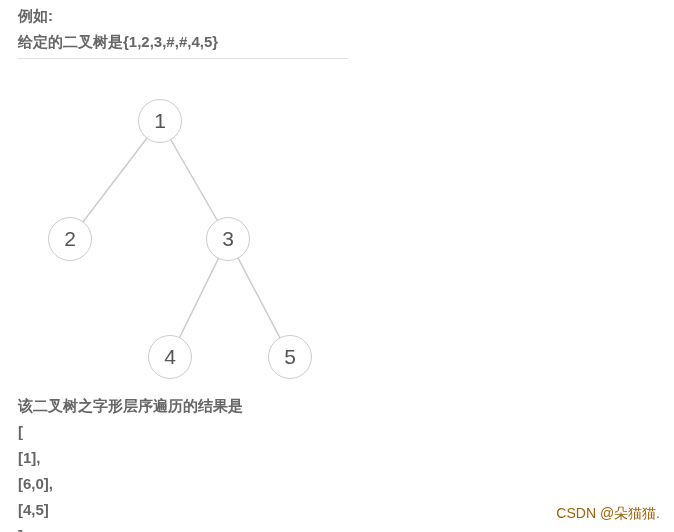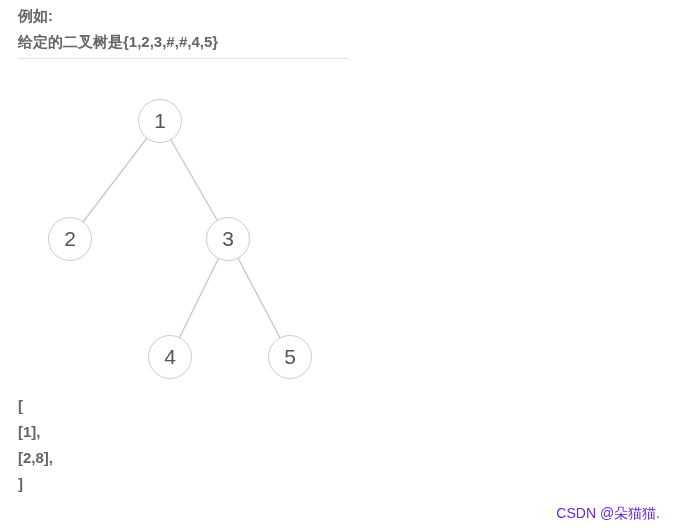--- a/index.html
+++ b/index.html
@@ -48,21 +48,21 @@
       justify-content: center;
       font-size: 21px;
       color: #555555;
       background: #ffffff;
       z-index: 2;
     }
     .watermark {
       position: absolute;
       bottom: 8px;
       right: 14px;
-      color: #6d28d9;
+      color: #a16207;
       font-size: 14px;
     }
     .output-text {
       margin-top: 4px;
     }
   </style>
 </head>
 <body>
 
 <div class="text-line">例如:</div>
@@ -76,19 +76,21 @@
     <line x1="210" y1="180" x2="272" y2="298" stroke="#cccccc" stroke-width="1.5"></line>
   </svg>
   <div class="node" style="left:120px; top:40px;">1</div>
   <div class="node" style="left:30px; top:158px;">2</div>
   <div class="node" style="left:188px; top:158px;">3</div>
   <div class="node" style="left:130px; top:276px;">4</div>
   <div class="node" style="left:250px; top:276px;">5</div>
 </div>
 
 <div class="output-text">
+  <div class="text-line">该二叉树之字形层序遍历的结果是</div>
   <div class="text-line">[</div>
   <div class="text-line">[1],</div>
-  <div class="text-line">[2,8],</div>
+  <div class="text-line">[6,0],</div>
+  <div class="text-line">[4,5]</div>
   <div class="text-line">]</div>
 </div>
 
 <div class="watermark">CSDN @朵猫猫.</div>
 
 </body></html>

